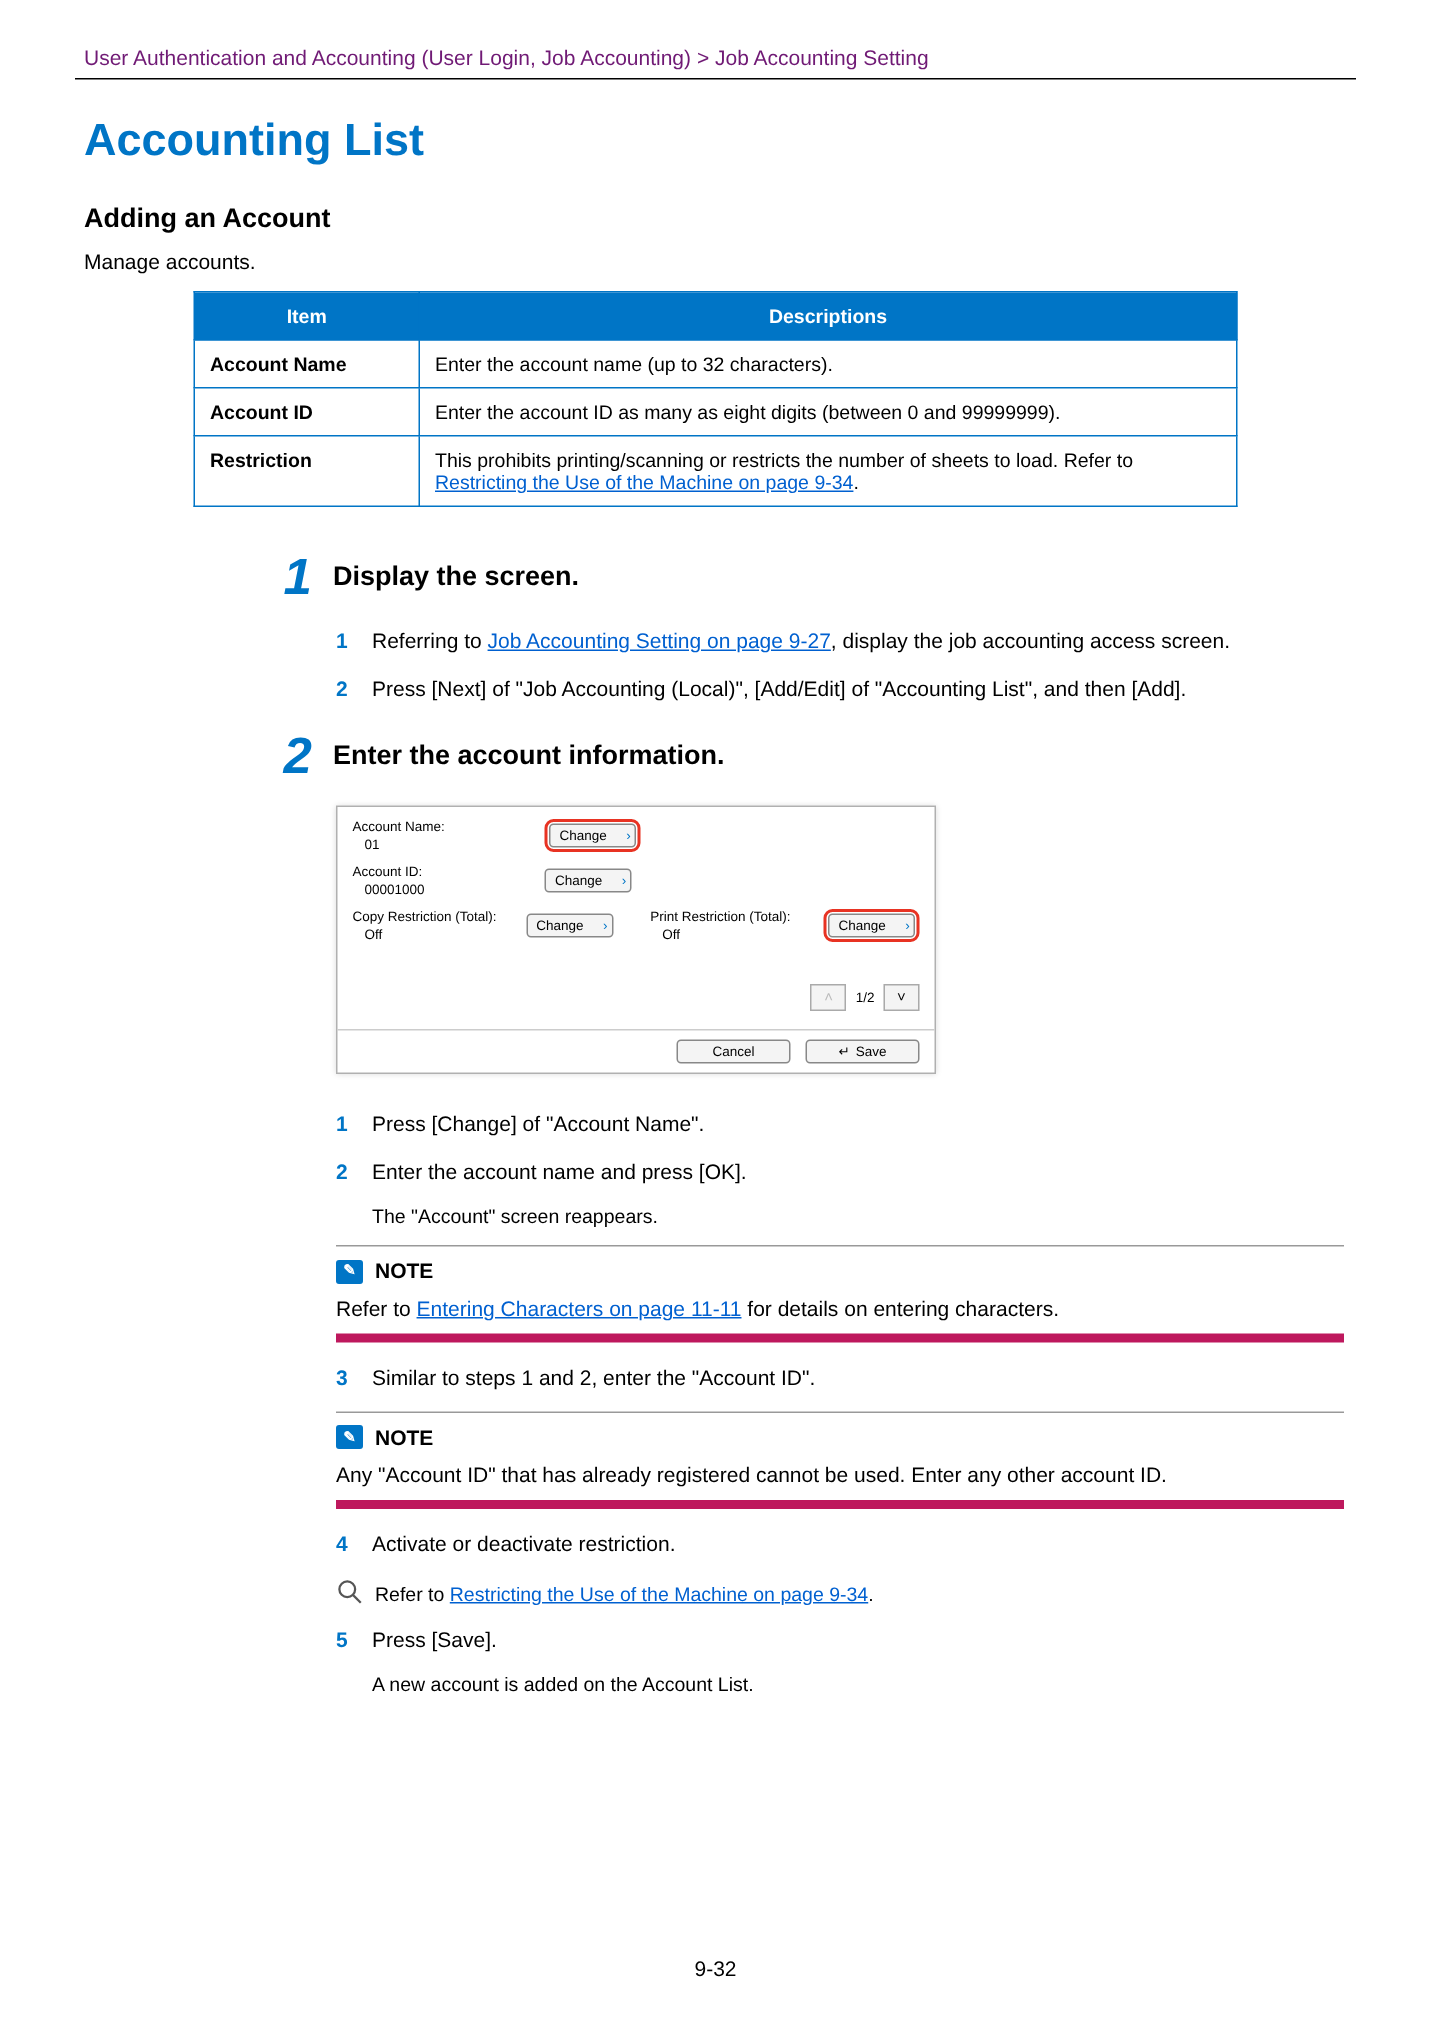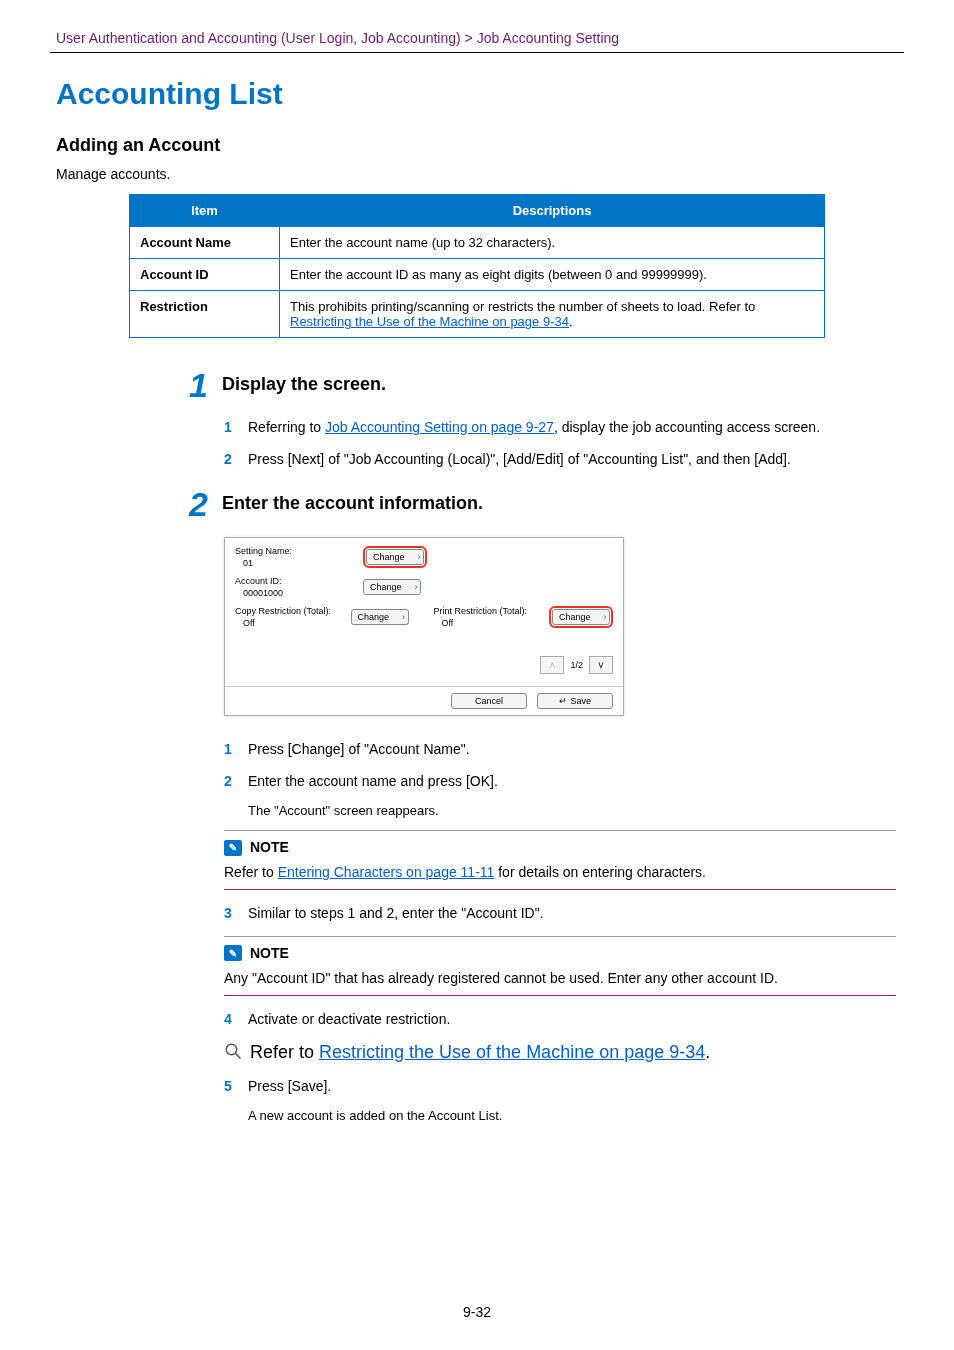--- a/index.html
+++ b/index.html
@@ -35,26 +35,26 @@
   .ui-btn { border: 1px solid #888; background: #f4f4f4; border-radius: 3px; padding: 2px 6px; font-size: 9px; width: 58px; display: flex; align-items: center; justify-content: space-between; gap: 13px; }
   .ui-btn .chev { color: #0075c6; }
   .hl-red { border: 2px solid #e83323; border-radius: 6px; padding: 1px; }
   .ui-row2 { display: flex; align-items: center; gap: 8px; margin-bottom: 8px; }
   .ui-pager-row { display: flex; justify-content: flex-end; align-items: center; gap: 6px; margin-top: 28px; font-size: 9px; }
   .pg-btn { border: 1px solid #aaa; background: #f4f4f4; width: 24px; height: 18px; display: flex; align-items: center; justify-content: center; font-size: 10px; }
   .pg-btn.dis { color: #bbb; }
   .ui-footer { border-top: 1px solid #ccc; padding: 6px 10px; display: flex; justify-content: flex-end; gap: 10px; font-size: 9px; }
   .ft-btn { border: 1px solid #888; background: #f4f4f4; border-radius: 3px; padding: 2px 8px; width: 76px; text-align: center; display: flex; align-items: center; justify-content: center; gap: 4px; }
 
-  .note-box { margin-left: 44px; margin-right: 8px; border-top: 1px solid #999; border-bottom: 1px solid #be185d; padding: 6px 0; margin-bottom: 14px; font-size: 14px; line-height: 1.5; }
+  .note-box { margin-left: 44px; margin-right: 8px; border-top: 1px solid #999; border-bottom: 6px solid #be185d; padding: 6px 0; margin-bottom: 14px; font-size: 14px; line-height: 1.5; }
   .note-head { display: flex; align-items: center; gap: 8px; font-weight: bold; margin-bottom: 4px; }
   .note-icon { width: 18px; height: 16px; background: #0075c6; display: flex; align-items: center; justify-content: center; color: #fff; font-size: 10px; border-radius: 2px; position: relative; }
   .note-icon::before { content: "✎"; color: #fff; }
 
-  .ref-line { margin-left: 44px; display: flex; align-items: flex-start; gap: 8px; font-size: 18px; margin-bottom: 14px; }
+  .ref-line { margin-left: 44px; display: flex; align-items: flex-end; gap: 8px; font-size: 13px; margin-bottom: 14px; }
   .magnifier { width: 18px; height: 18px; display: inline-block; }
 
   .page-num { position: absolute; bottom: 30px; width: 100%; left: 0; text-align: center; font-size: 14px; }
 </style>
 </head>
 <body>
 
 <div class="page">
   <div class="breadcrumb">User Authentication and Accounting (User Login, Job Accounting) &gt; Job Accounting Setting</div>
   <div class="hr"></div>
@@ -108,21 +108,21 @@
   <div class="step-block">
     <div class="step-row">
       <div class="bignum">2</div>
       <div class="step-label">Enter the account information.</div>
     </div>
 
     <div class="ui-shot">
       <div class="ui-body">
         <div class="ui-row">
           <div class="ui-field">
-            <div>Setting Name:</div>
+            <div>Account Name:</div>
             <div class="fval">01</div>
           </div>
           <div class="hl-red">
             <div class="ui-btn">
               <span>Change</span>
               <span class="chev">›</span>
             </div>
           </div>
         </div>
         <div class="ui-row">

